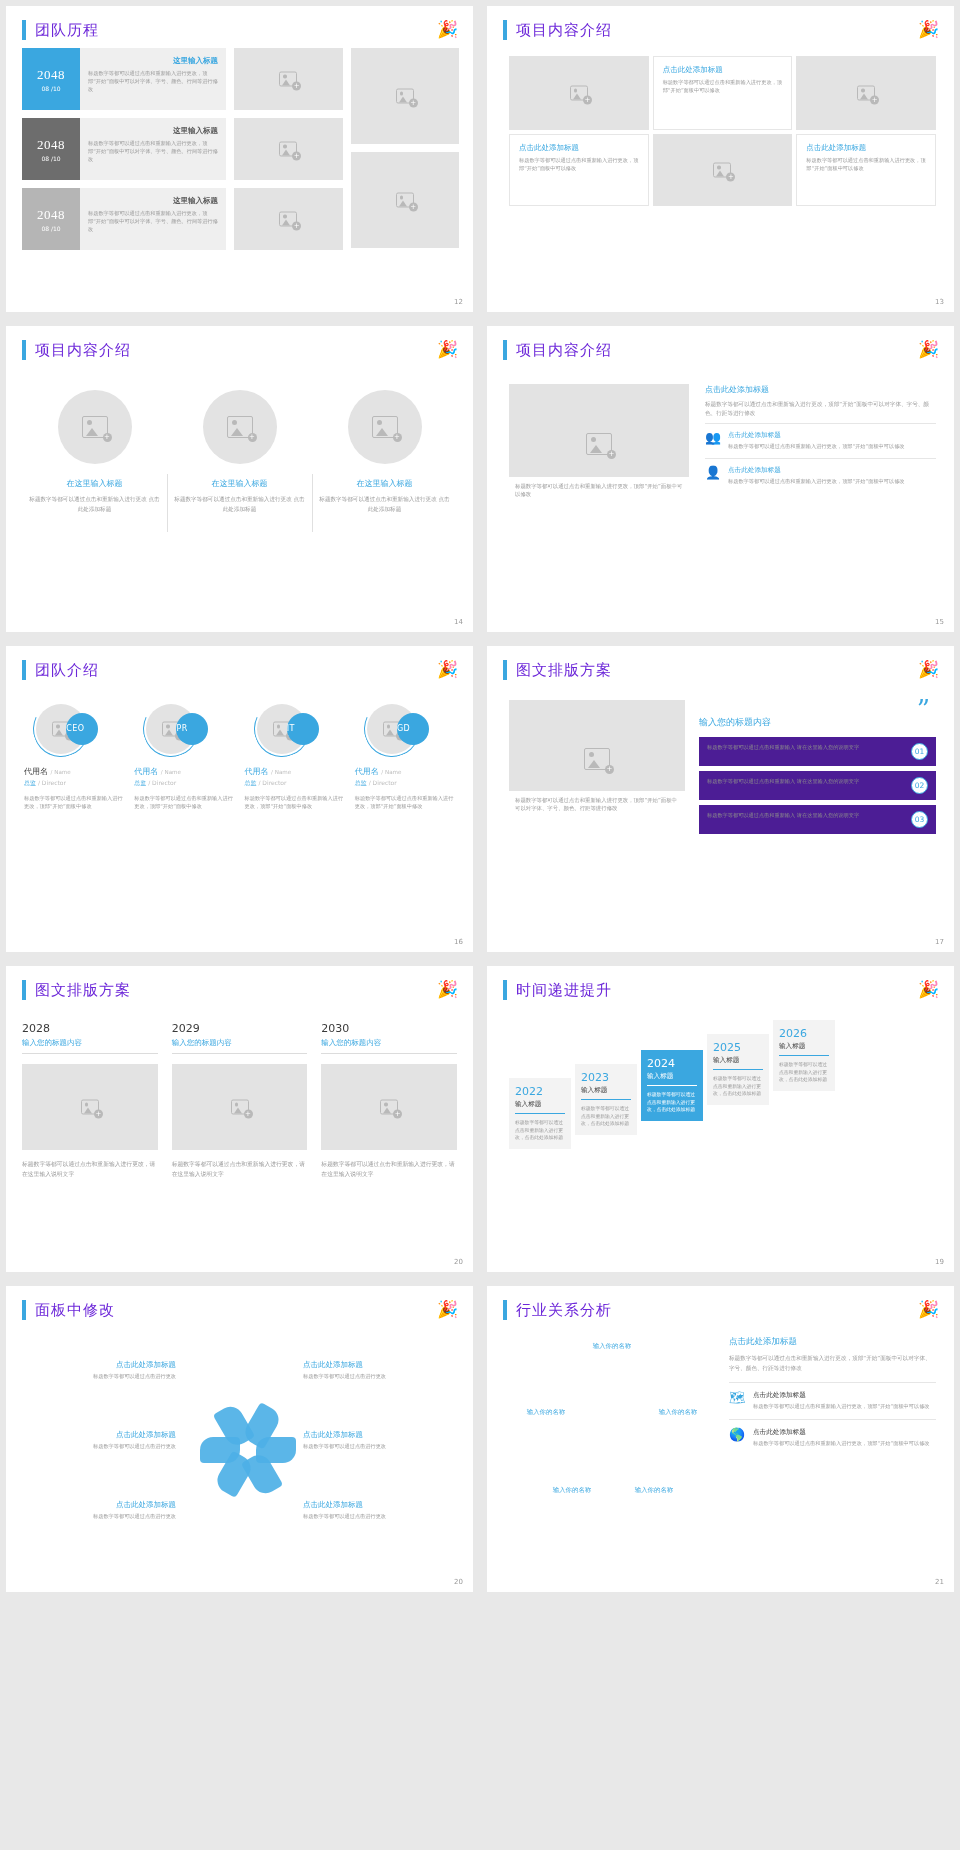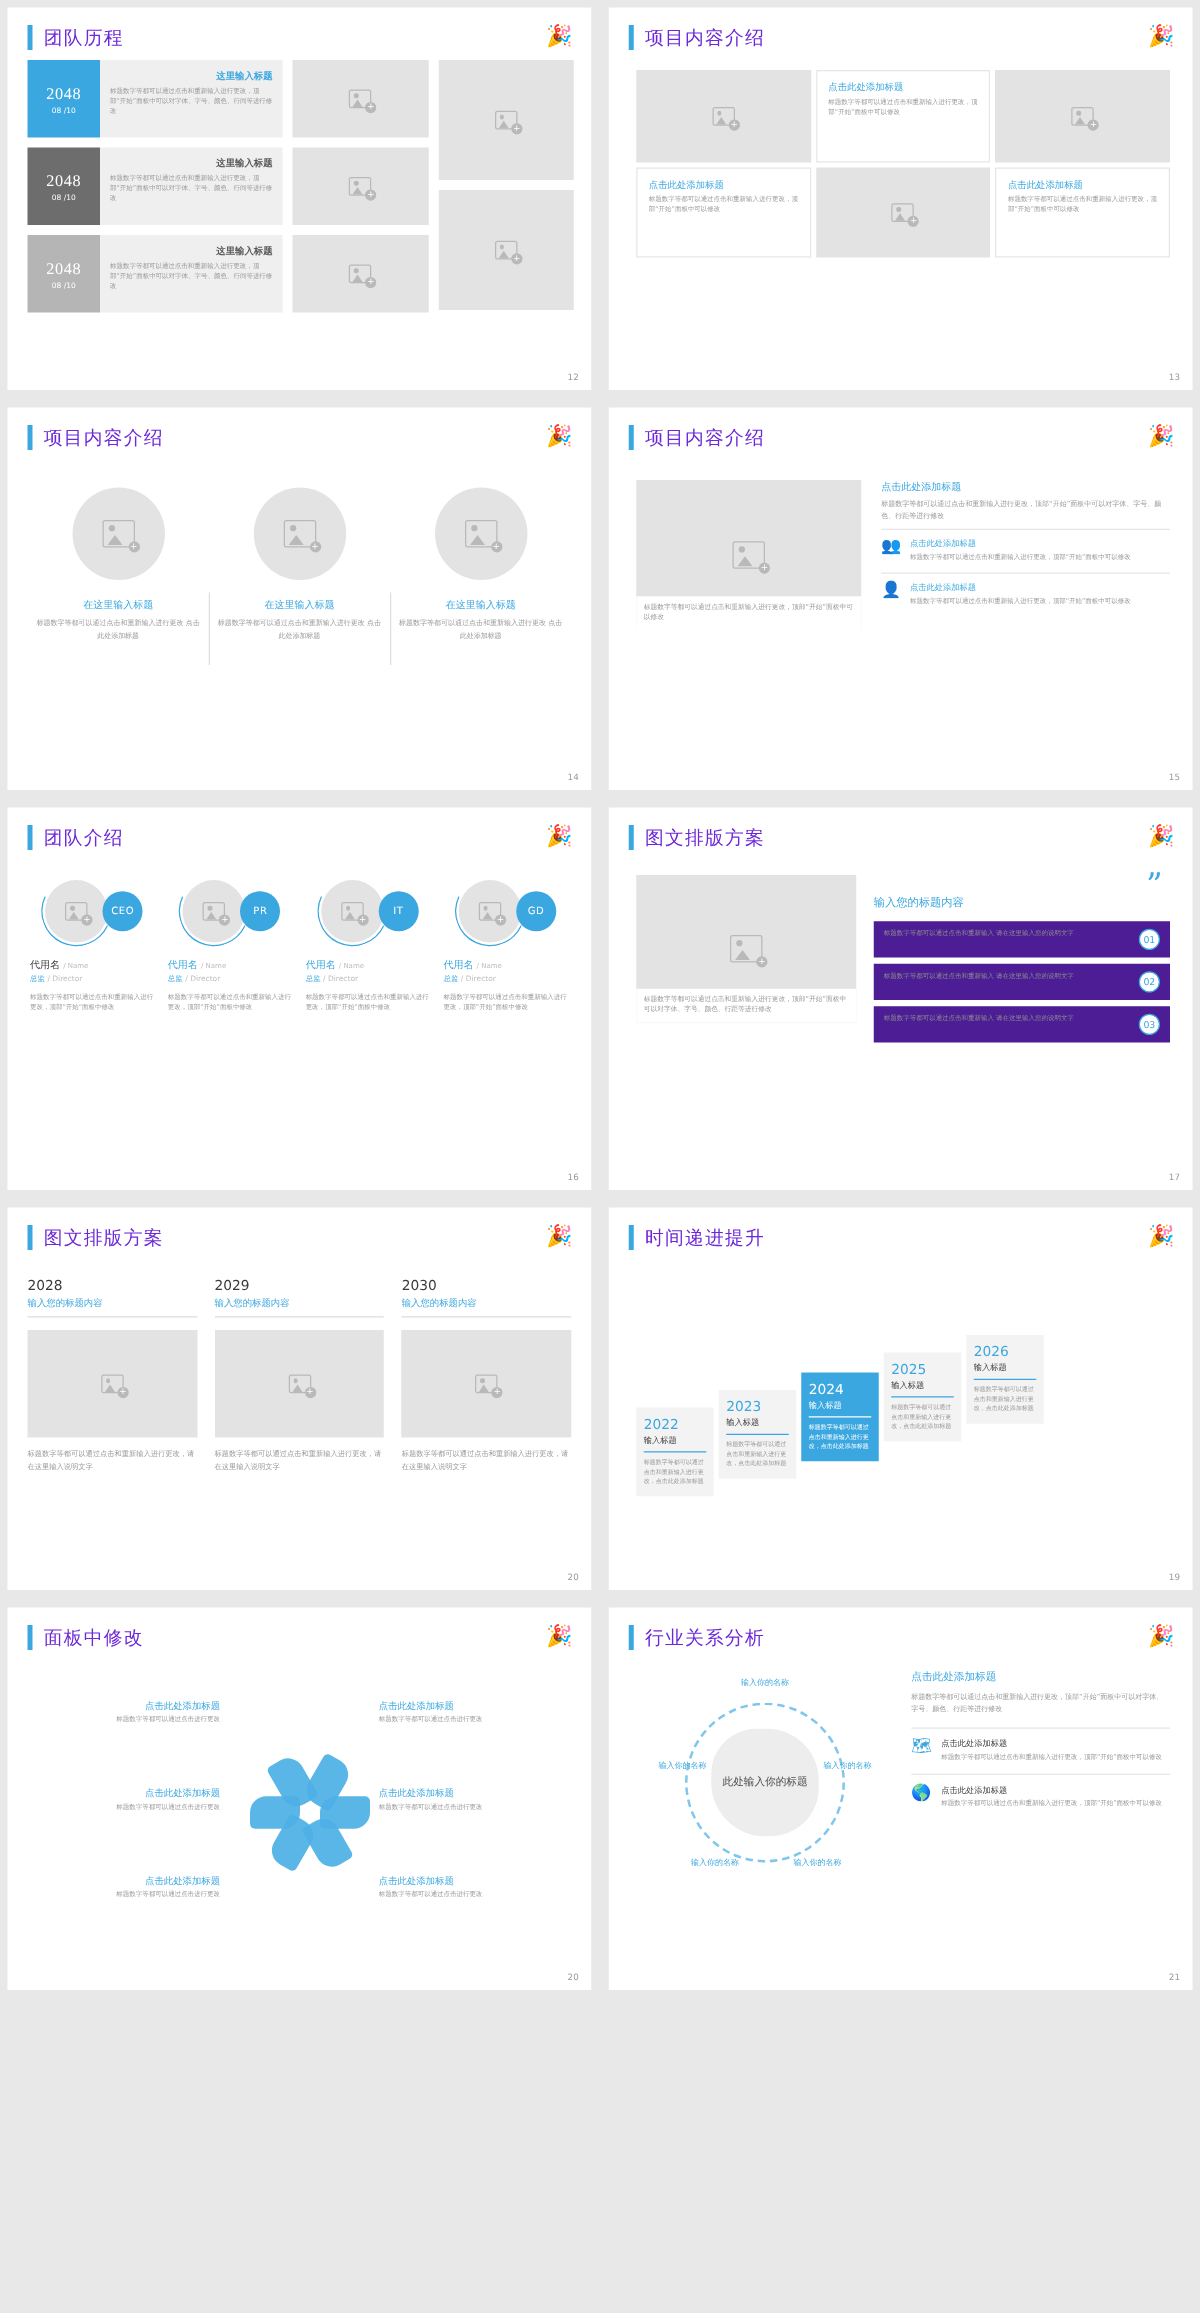--- a/index.html
+++ b/index.html
@@ -167,24 +167,24 @@
   
   .s16-body { display: flex; padding: 24px 12px 0 14px; }
   .s16-col { flex: 1; padding: 0 4px; }
   .s16-av { position: relative; width: 78px; height: 50px; margin: 0 auto 12px auto; }
   .s16-c1 {
     position: absolute; left: 0; top: 0;
     width: 50px; height: 50px; border-radius: 50%;
     background: #e3e3e3;
   }
   .s16-c2 {
-    position: absolute; right: 0; top: 9px;
+    position: absolute; right: 16px; top: 9px;
     width: 32px; height: 32px; border-radius: 50%;
     background: #3aa7e0; color: #fff;
-    font-size: 8px; line-height: 32px; text-align: center;
+    font-size: 8px; line-height: 32px; text-align: left;
     letter-spacing: .5px;
   }
   .s16-arc {
     position: absolute; left: -3px; top: -3px;
     width: 56px; height: 56px; border-radius: 50%;
     border: 1.6px solid #3aa7e0;
     border-right-color: transparent; border-top-color: transparent;
     transform: rotate(-20deg);
   }
   .s16-name { font-size: 8px; color: #3a3a3a; margin-bottom: 2px; }
@@ -217,21 +217,21 @@
   .s18-t { font-size: 7.5px; color: #3aa7e0; padding-bottom: 5px; border-bottom: 1px solid #dcdcdc; margin-bottom: 10px; }
   .s18-img { height: 86px; position: relative; margin-bottom: 9px; }
   .s18-col p { margin: 0; font-size: 5.8px; line-height: 1.8; color: #9a9a9a; }
 
   
   .s19-body { padding: 14px 16px 0 22px; }
   .s19-lead h4 { margin: 0 0 4px 0; font-size: 7.5px; font-weight: normal; color: #3aa7e0; }
   .s19-lead p { margin: 0 0 10px 0; font-size: 6.4px; line-height: 1.75; color: #9a9a9a; }
   .s19-row { display: flex; align-items: flex-end; gap: 4px; margin-top: 6px; }
   .s19-step { width: 62px; }
-  .s19-box { padding: 7px 6px; margin-top: 48px; }
+  .s19-box { padding: 7px 6px; }
   .s19-y { font-size: 11px; color: #3aa7e0; margin-bottom: 2px; }
   .s19-h { font-size: 6.6px; color: #3a3a3a; padding-bottom: 4px; border-bottom: 1px solid #3aa7e0; margin-bottom: 5px; }
   .s19-step p { margin: 0; font-size: 4.8px; line-height: 1.6; color: #9a9a9a; }
   .s19-step.active .s19-box { background: #3aa7e0; }
   .s19-step.active .s19-y, .s19-step.active .s19-h, .s19-step.active p { color: #fff; border-color: #fff; }
   .s19-step.shade .s19-box { background: #f3f3f3; }
 
   
   .s20-body { position: relative; height: 230px; padding-top: 16px; }
   .s20-center {
@@ -717,23 +717,20 @@
   </div>
 
   <div class="slide">
     <div class="shead">
       <div class="bar"></div>
       <div class="stitle">行业关系分析</div>
       <div class="logo">🎉</div>
     </div>
     <div class="s21-body">
       <div class="s21-left">
-        <div class="s21-ring">
-          <div class="s21-core">此处输入你的标题</div>
-        </div>
         <div class="s21-node" style="left:84px; top:6px">输入你的名称</div>
         <div class="s21-node" style="left:150px; top:72px">输入你的名称</div>
         <div class="s21-node" style="left:126px; top:150px">输入你的名称</div>
         <div class="s21-node" style="left:44px; top:150px">输入你的名称</div>
         <div class="s21-node" style="left:18px; top:72px">输入你的名称</div>
       </div>
       <div class="s21-right">
         <h4>点击此处添加标题</h4>
         <p>标题数字等都可以通过点击和重新输入进行更改，顶部“开始”面板中可以对字体、字号、颜色、行距等进行修改</p>
         <div class="s21-item">

